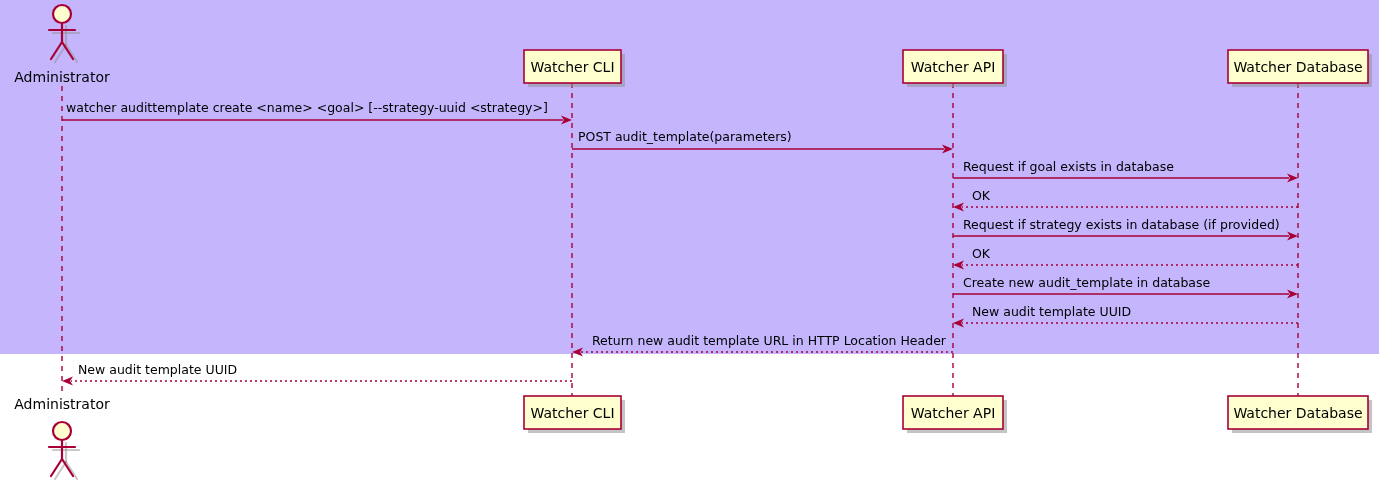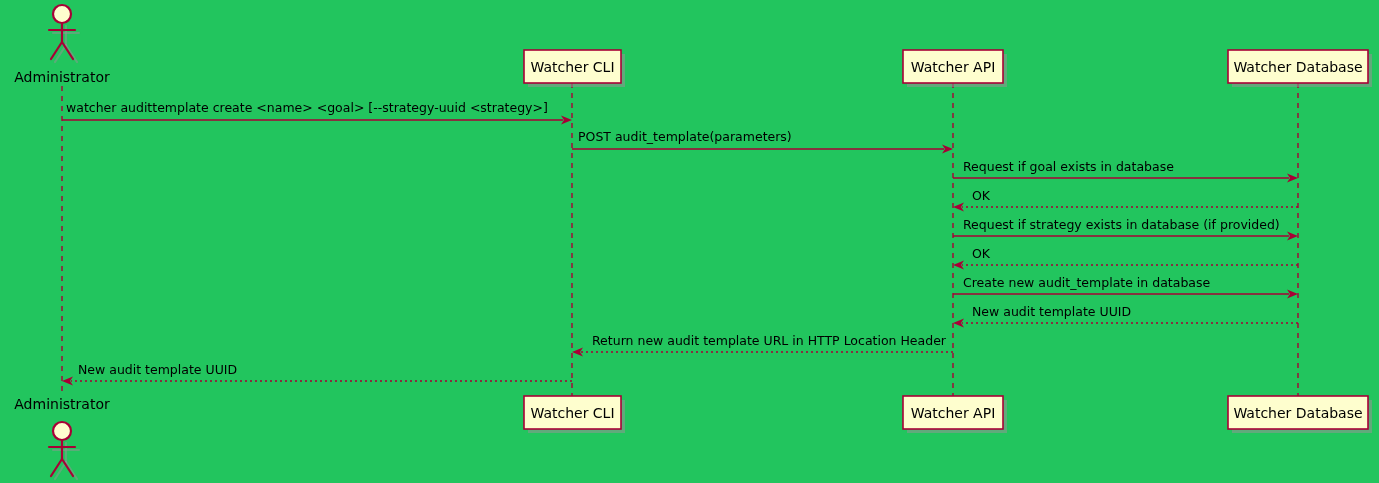--- a/index.html
+++ b/index.html
@@ -10,22 +10,22 @@
   }
   body {
     width: 1379px;
     height: 483px;
     font-family: "DejaVu Sans", sans-serif;
     overflow: hidden;
   }
   #diagram-root {
     position: relative;
     width: 1379px;
-    height: 483px;
-    background: #22c55e;
+    height: 354px;
+    background: #c4b5fd;
   }
   svg#seq-svg {
     position: absolute;
     left: 0;
     top: 0;
     width: 1379px;
     height: 483px;
     display: block;
   }
   .participant-label,

